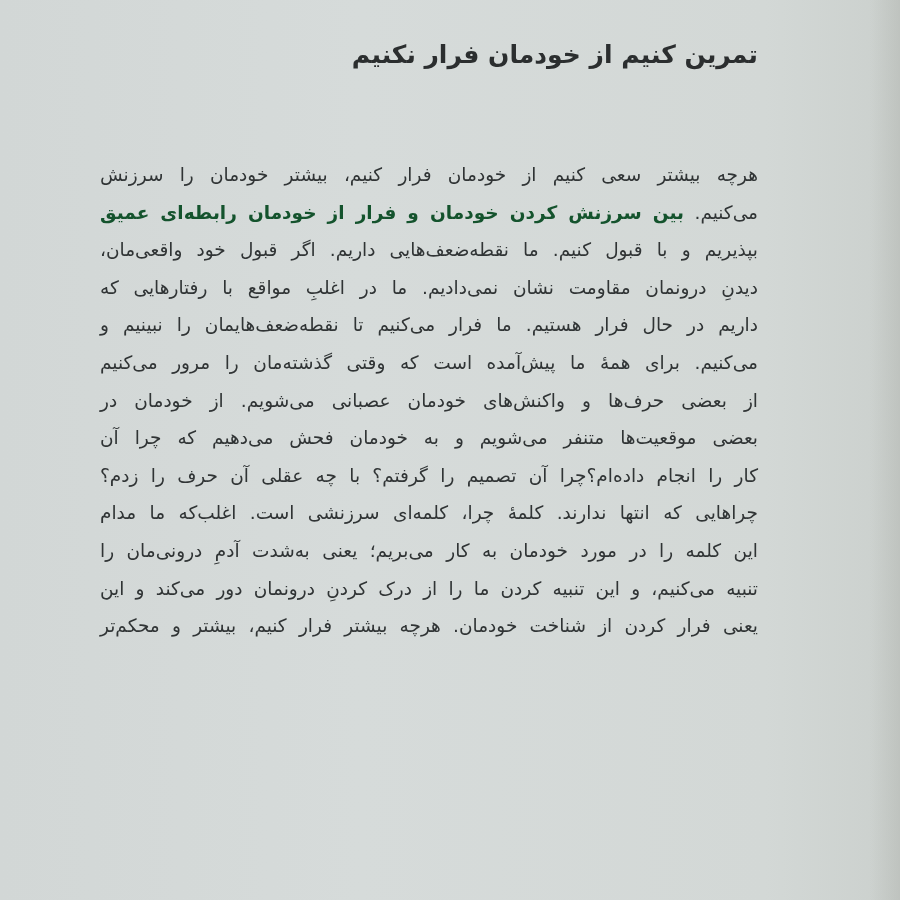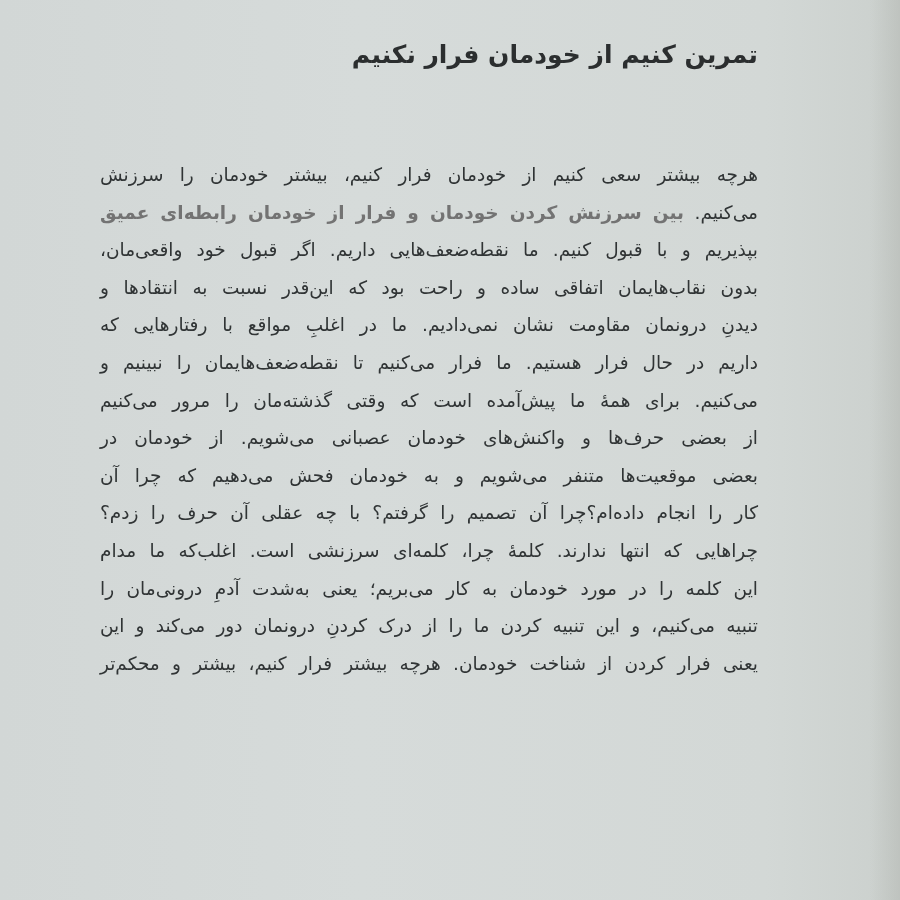--- a/index.html
+++ b/index.html
@@ -19,36 +19,35 @@
     font-size: 25px; font-weight: bold; color: #2b2e2f;
     white-space: nowrap; letter-spacing: -0.5px;
   }
   .body-text { position: absolute; top: 128px; right: 0; width: 658px; margin-top: 28px; }
   .line {
     height: 37.6px; line-height: 37.6px;
     font-size: 18.5px; white-space: nowrap;
     text-align: justify; text-align-last: justify;
     color: #303435;
   }
-  .line b { font-weight: bold; color: #737373; }
+  .line b { font-weight: bold; color: #14532d; }
   .edge-shadow {
     position: absolute; right: 0; top: 0; width: 30px; height: 900px;
     background: linear-gradient(90deg, rgba(0,0,0,0) 0%, rgba(120,120,110,0.15) 100%);
   }
 </style>
 </head>
 <body>
 
 <div class="page">
   <div class="title">تمرین کنیم از خودمان فرار نکنیم</div>
   <div class="body-text">
     <div class="line"><span>هرچه بیشتر سعی کنیم از خودمان فرار کنیم، بیشتر خودمان را سرزنش</span></div>
     <div class="line"><span>می‌کنیم.</span> <b>بین سرزنش کردن خودمان و فرار از خودمان رابطه‌ای عمیق</b></div>
     <div class="line"><span>بپذیریم و با قبول کنیم. ما نقطه‌ضعف‌هایی داریم. اگر قبول خود واقعی‌مان،</span></div>
-    <div class="line"><span>بدون نقاب‌هایمان اتفاقی ساده و راحت بود که این‌قدر نسبت به انتقادها و</span></div>
     <div class="line"><span>دیدنِ درونمان مقاومت نشان نمی‌دادیم. ما در اغلبِ مواقع با رفتارهایی که</span></div>
     <div class="line"><span>داریم در حال فرار هستیم. ما فرار می‌کنیم تا نقطه‌ضعف‌هایمان را نبینیم و</span></div>
     <div class="line"><span>می‌کنیم. برای همهٔ ما پیش‌آمده است که وقتی گذشته‌مان را مرور می‌کنیم</span></div>
     <div class="line"><span>از بعضی حرف‌ها و واکنش‌های خودمان عصبانی می‌شویم. از خودمان در</span></div>
     <div class="line"><span>بعضی موقعیت‌ها متنفر می‌شویم و به خودمان فحش می‌دهیم که چرا آن</span></div>
     <div class="line"><span>کار را انجام داده‌ام؟چرا آن تصمیم را گرفتم؟ با چه عقلی آن حرف را زدم؟</span></div>
     <div class="line"><span>چراهایی که انتها ندارند. کلمهٔ چرا، کلمه‌ای سرزنشی است. اغلب‌که ما مدام</span></div>
     <div class="line"><span>این کلمه را در مورد خودمان به کار می‌بریم؛ یعنی به‌شدت آدمِ درونی‌مان را</span></div>
     <div class="line"><span>تنبیه می‌کنیم، و این تنبیه کردن ما را از درک کردنِ درونمان دور می‌کند و این</span></div>
     <div class="line"><span>یعنی فرار کردن از شناخت خودمان. هرچه بیشتر فرار کنیم، بیشتر و محکم‌تر</span></div>

